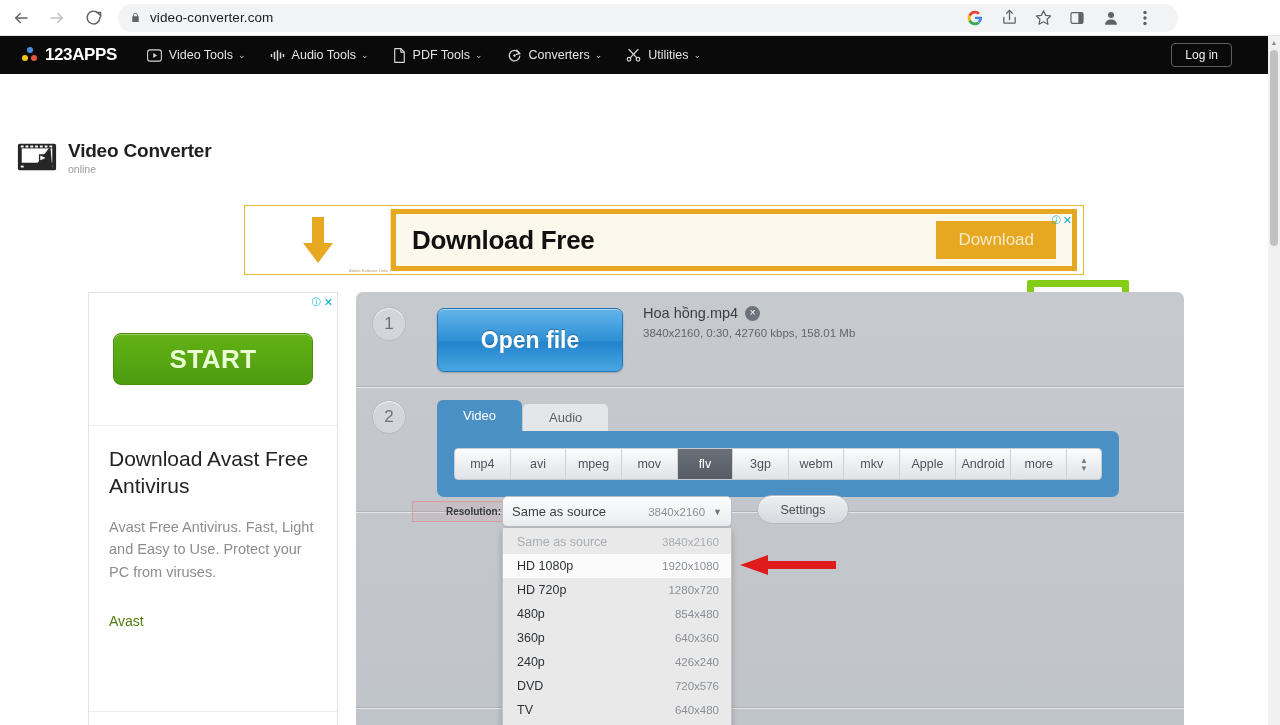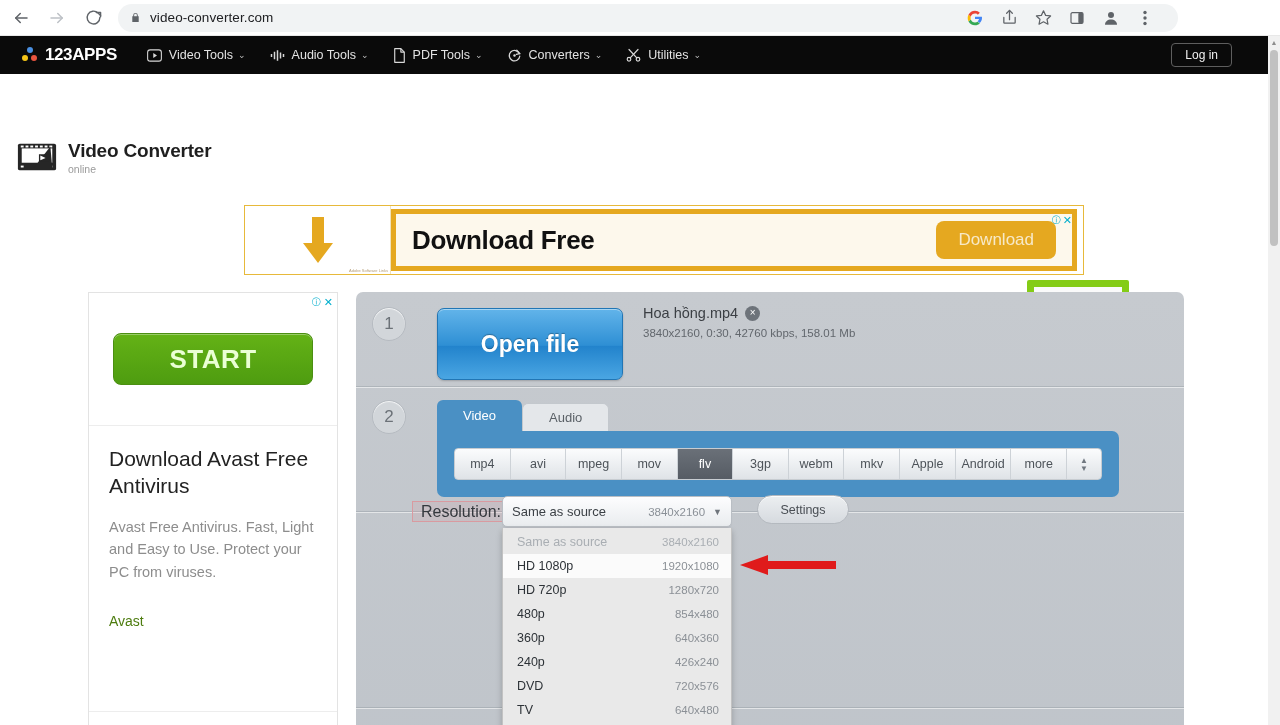--- a/index.html
+++ b/index.html
@@ -95,21 +95,21 @@
   }
   .top-ad-right {
     flex: 1; background: #fdf8ec; border-left: 5px solid #e5a820;
     border-top: 5px solid #e5a820; border-bottom: 5px solid #e5a820; border-right: 5px solid #e5a820;
     margin: 3px 6px 3px 0;
     display: flex; align-items: center; padding: 0 16px; position: relative;
   }
   .ad-headline { font-size: 26px; font-weight: bold; color: #111; letter-spacing: -0.3px; }
   .ad-cta {
     margin-left: auto; background: #e5a820; color: #f7e9c8;
-    font-size: 17px; padding: 9px 22px; border-radius: 8px;
+    font-size: 17px; padding: 9px 22px; border-radius: 0;
   }
   .ad-badge {
     position: absolute; right: 0px; top: 0px; display: flex; align-items: center; gap: 2px;
     font-size: 9px; color: #00aecd;
   }
   .ad-badge .x { color: #00aecd; font-size: 11px; }
 
   .remove-ads {
     position: absolute; left: 1027px; top: 188px;
     border: 7px solid #84cc16; background: #fafafa; color: #555;
@@ -160,21 +160,21 @@
     box-shadow: inset 0 1px 1px rgba(255,255,255,.8);
   }
   .blue-btn {
     background: linear-gradient(180deg, #62b4ea 0%, #2e8fd4 52%, #2283cc 53%, #4aa6e3 100%);
     border: 1px solid #2176b5; border-radius: 7px;
     color: #ffffff; font-weight: bold;
     display: flex; align-items: center; justify-content: center;
     text-shadow: 0 -1px 1px rgba(0,0,0,.3);
     box-shadow: inset 0 1px 0 rgba(255,255,255,.45), 0 1px 2px rgba(0,0,0,.2);
   }
-  #open-file-btn { position: absolute; left: 437px; top: 216px; width: 186px; height: 72px; font-size: 23px; }
+  #open-file-btn { position: absolute; left: 437px; top: 216px; width: 186px; height: 64px; font-size: 23px; }
   #convert-btn   { position: absolute; left: 434px; top: 638px; width: 140px; height: 46px; font-size: 22px; }
 
   .file-info { position: absolute; left: 643px; top: 213px; }
   .file-name { font-size: 14.5px; color: #3b3f44; display: flex; align-items: center; gap: 7px; }
   .file-remove {
     width: 15px; height: 15px; border-radius: 50%; background: #6d737a; color: #fff;
     font-size: 10px; display: flex; align-items: center; justify-content: center;
     font-family: "Liberation Sans", sans-serif; line-height: 1;
   }
   .file-meta { font-size: 11.5px; color: #62676d; margin-top: 6px; }
@@ -206,21 +206,21 @@
     width: 34px; height: 30px; display: flex; flex-direction: column;
     align-items: center; justify-content: center; color: #717880; gap: 1px;
   }
   .fmt-spin div { font-size: 8px; line-height: 7px; }
 
   
   .res-label {
     position: absolute; left: 412px; top: 409px; width: 96px; height: 21px;
     border: 1px solid #d99aa0; background: rgba(214,150,155,.18);
     display: flex; align-items: center; justify-content: flex-end; padding-right: 6px;
-    font-size: 16px; color: #34383d; font-weight: normal;
+    font-size: 10px; color: #34383d; font-weight: bold;
   }
   .res-select {
     position: absolute; left: 502px; top: 404px; width: 230px; height: 31px;
     background: linear-gradient(180deg,#fdfdfe 0%, #e9ecef 100%);
     border: 1px solid #b9bec4; border-radius: 5px;
     display: flex; align-items: center; padding: 0 9px; font-size: 13px; color: #3c4146;
     box-shadow: 0 1px 1px rgba(0,0,0,.06);
   }
   .res-select .rs-dim { margin-left: auto; color: #8a9097; font-size: 11.5px; }
   .res-select .rs-caret { margin-left: 8px; color: #6f757c; font-size: 9px; }

